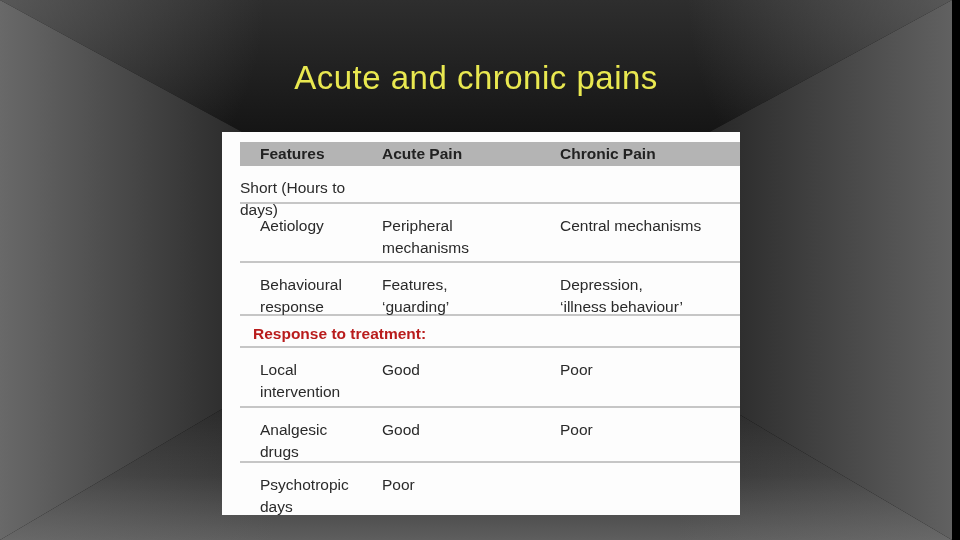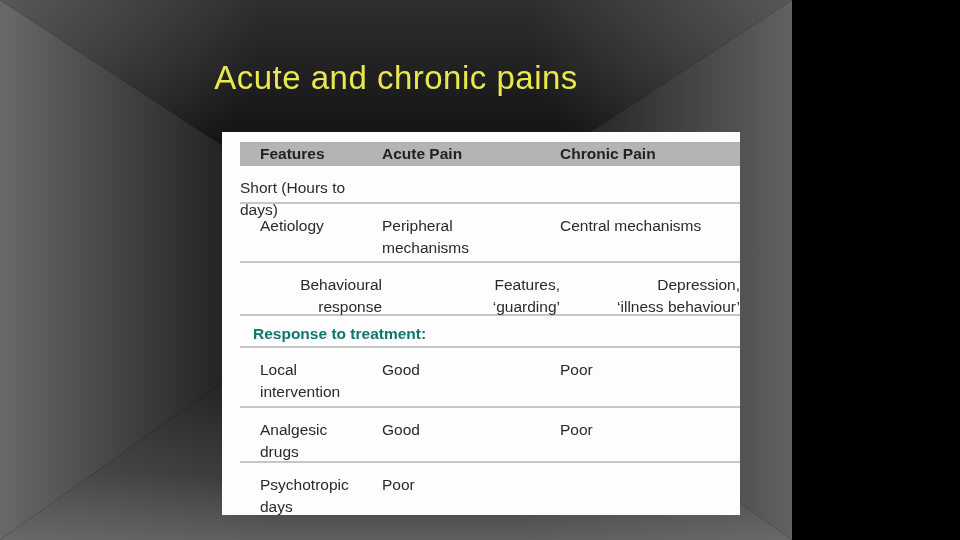--- a/index.html
+++ b/index.html
@@ -4,21 +4,21 @@
 <style>
   html, body {
     margin: 0;
     padding: 0;
     background: #000;
     font-family: "Liberation Sans", sans-serif;
   }
 
   .slide {
     position: relative;
-    width: 792px;
+    width: 952px;
     height: 540px;
     background: #000;
     overflow: hidden;
   }
 
   
   .wall {
     position: absolute;
     inset: 0;
   }
@@ -90,34 +90,34 @@
     color: #222;
   }
   .cell { box-sizing: border-box; }
   .c1 { padding-left: 20px; }
 
   .body-row { padding-top: 11px; }
   .bb { border-bottom: 2px solid #c6c6c6; }
 
   .h38 { height: 38px; }
   .h59 { height: 59px; }
-  .h53 { height: 53px; text-align: right; }
+  .h53 { height: 53px; }
   .h60 { height: 60px; }
   .h55 { height: 55px; }
   .h52 { height: 52px; }
 
   .section-row {
     display: block;
     height: 32px;
     box-sizing: border-box;
     padding: 7px 0 0 13px;
     font-weight: bold;
     border-bottom: 2px solid #c6c6c6;
     line-height: 22px;
-    color: #0f766e;
+    color: #b91c1c;
   }
 </style>
 </head>
 <body>
 
 <div class="slide">
 
   <div class="wall wall-top"></div>
   <div class="wall wall-bottom"></div>
   <div class="wall wall-left"></div>

